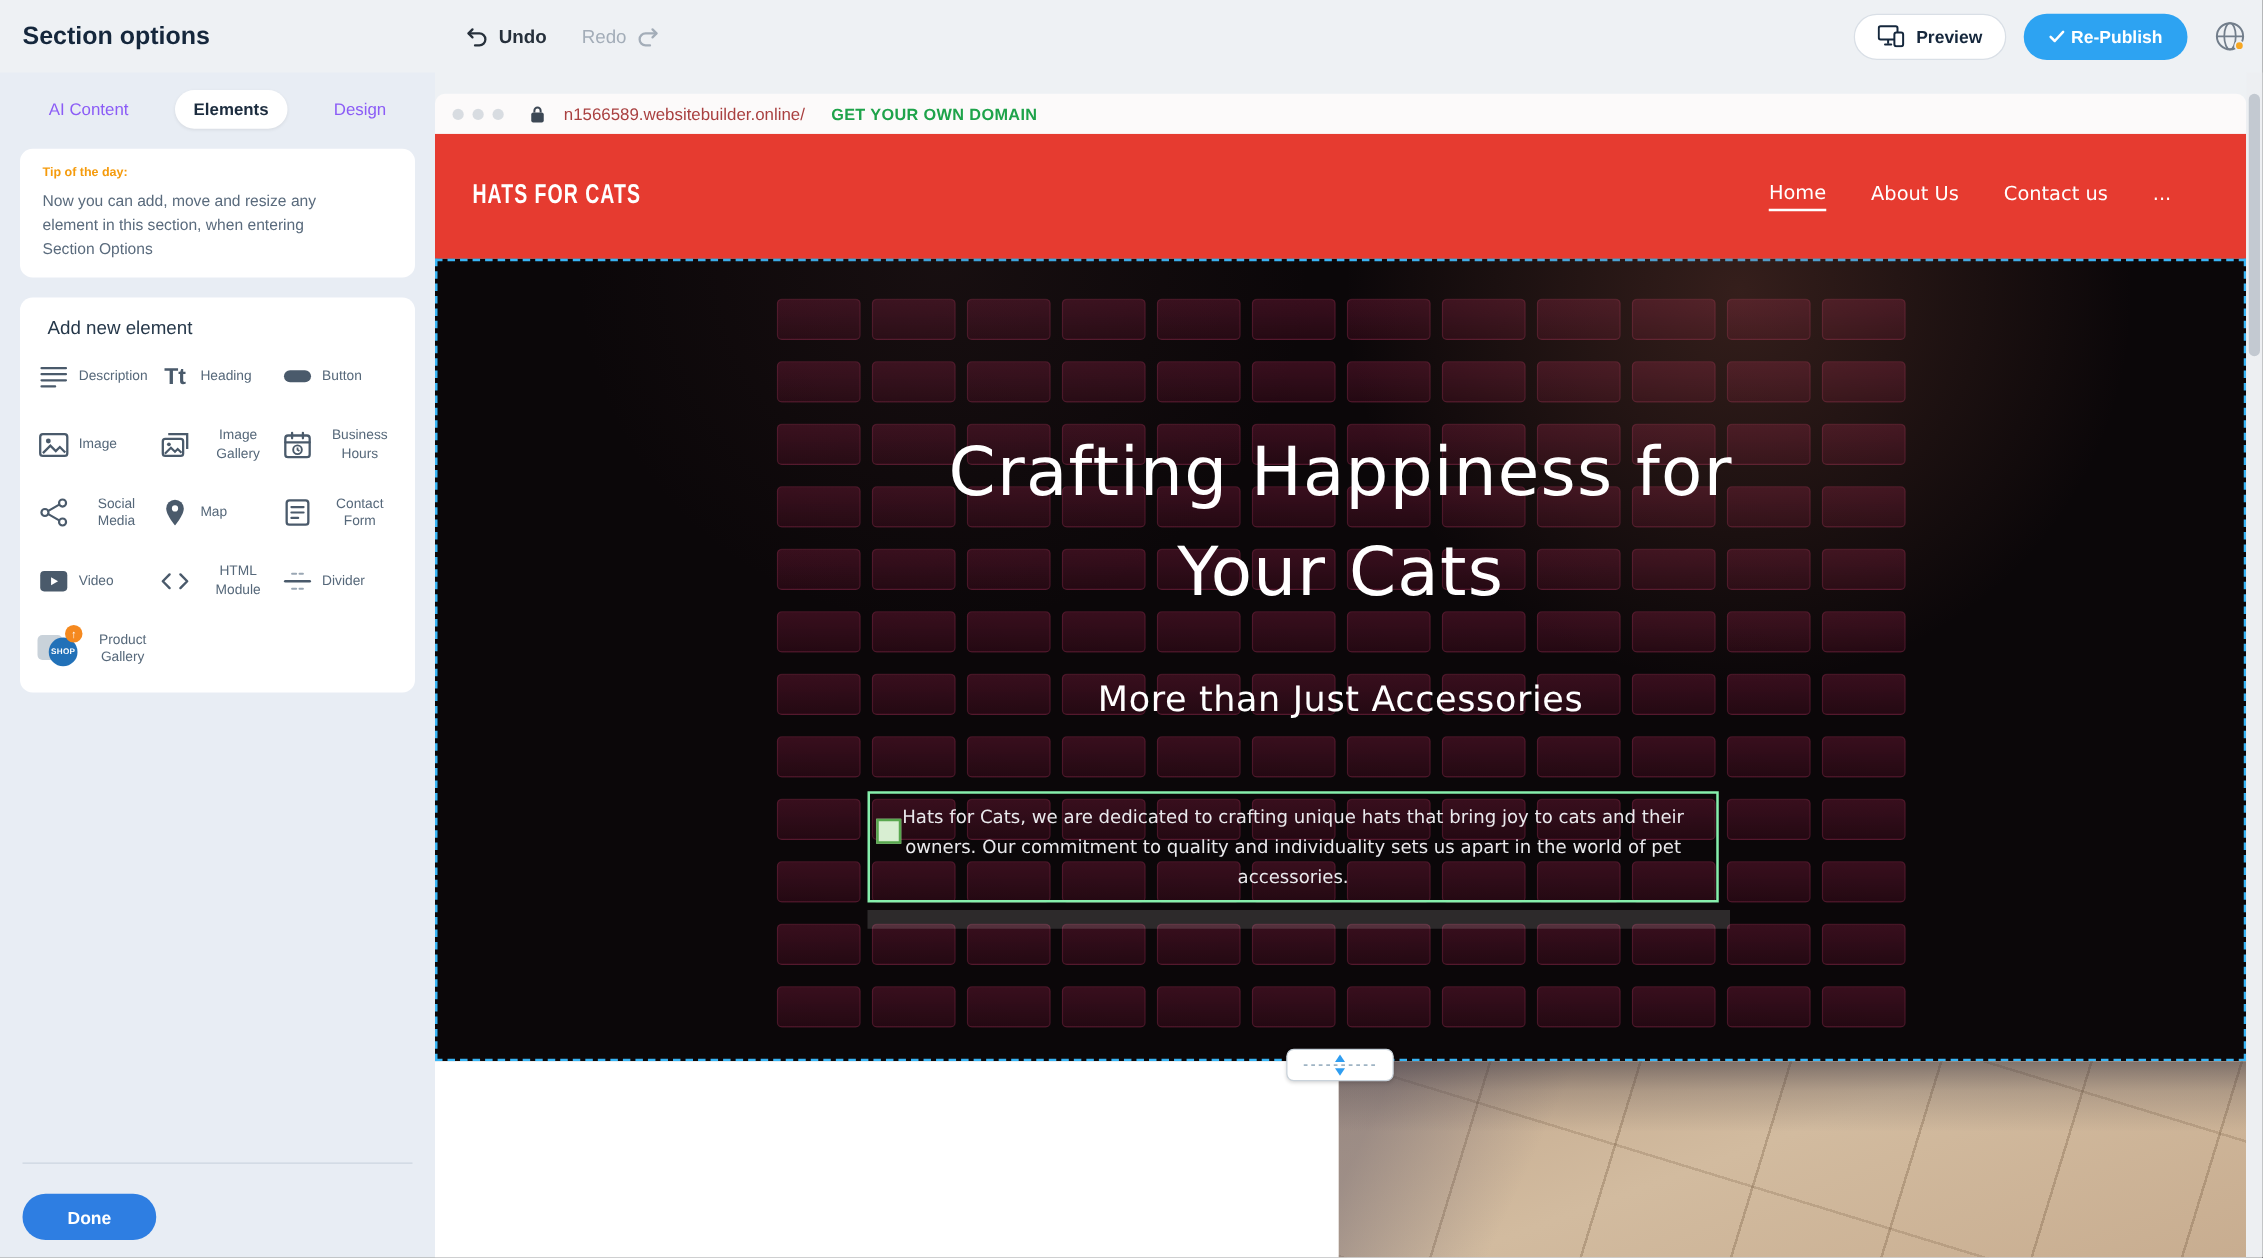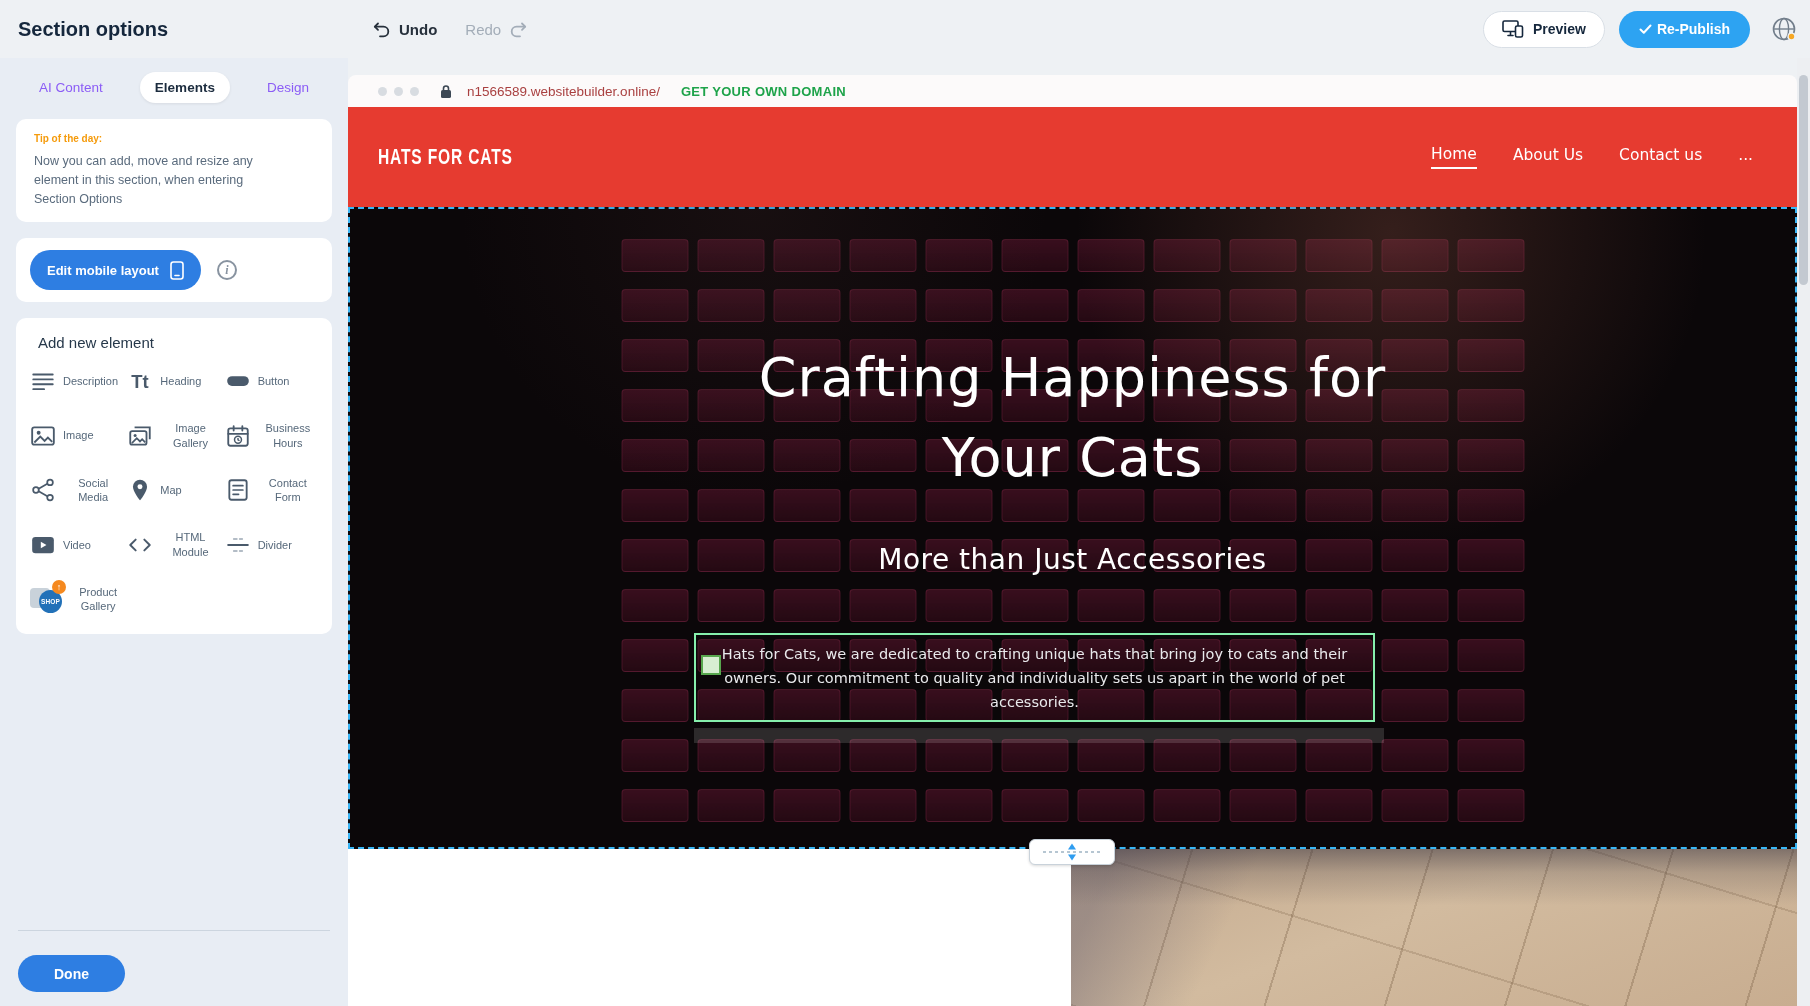--- a/index.html
+++ b/index.html
@@ -38,28 +38,28 @@
   .pg-wrap{position:relative;width:36px;height:30px}
   .pg-back{position:absolute;left:0;top:4px;width:20px;height:20px;border-radius:4px;background:#c9d2da}
   .pg-shop{position:absolute;left:9px;top:6px;width:23px;height:23px;border-radius:50%;background:#2271b8;color:#fff;font-size:6.5px;font-weight:700;display:flex;align-items:center;justify-content:center;letter-spacing:.2px}
   .pg-plus{position:absolute;right:0;top:-4px;width:14px;height:14px;border-radius:50%;background:#f5891f;color:#fff;font-size:9px;display:flex;align-items:center;justify-content:center}
   .pg-plus::after{content:"↑"}
   .sidebar-divider{position:absolute;left:18px;right:18px;top:872px;border-top:1px solid #ccd5df}
   .btn-done{position:absolute;left:18px;bottom:14px;height:37px;padding:0 36px;border-radius:19px;background:#2e7ee2;color:#fff;font-size:14px;font-weight:700;border:none;cursor:pointer;font-family:inherit}
 
   
   .canvas{position:absolute;left:348px;top:58px;width:1449px;height:948px}
-  .chrome{position:absolute;top:17px;left:0;width:100%;height:32px;background:#fcfafa;border-radius:8px 8px 0 0;display:flex;align-items:center;padding:0 30px;gap:7px}
+  .chrome{position:absolute;top:17px;left:0;width:100%;height:32px;background:#fcfafa;border-radius:8px 8px 0 0;display:flex;align-items:center;padding:0 14px;gap:7px}
   .dot{width:9px;height:9px;border-radius:50%;background:#d8dce1}
   .chrome-lock{margin-left:14px;display:flex;align-items:center}
   .chrome-url{font-size:13.5px;color:#a94040;margin-left:8px}
   .chrome-domain{font-size:13px;font-weight:700;color:#1ea34a;margin-left:14px;letter-spacing:.3px;cursor:pointer}
 
   .site{position:absolute;top:49px;left:0;width:100%;height:899px;background:#fff;overflow:hidden;font-family:"DejaVu Sans",sans-serif}
-  .site-header{height:100px;background:#e63b30;display:flex;align-items:center;justify-content:space-between;padding:0 44px 0 30px}
+  .site-header{height:100px;background:#e63b30;display:flex;align-items:center;justify-content:space-between;padding:0 60px 0 30px}
   .logo{color:#fff;font-family:"Liberation Sans",sans-serif;font-weight:700;font-size:19px;letter-spacing:1px;transform:scale(.82,1.15);transform-origin:left center;white-space:nowrap}
   .nav{display:flex;align-items:center;gap:36px}
   .nav-item{color:#fff;font-size:15.5px;cursor:pointer;padding-bottom:4px}
   .nav-item.active{border-bottom:2px solid #fff}
 
   
   .hero{position:absolute;top:100px;left:0;width:100%;height:642px;background:#0b0709;outline:2px dashed #38b5f5;outline-offset:-2px;overflow:hidden;cursor:pointer}
   .hero-glow{position:absolute;inset:0;background:radial-gradient(circle at 72% 4%,rgba(150,85,70,.30),transparent 26%),radial-gradient(circle at 28% 0%,rgba(90,55,55,.16),transparent 24%);pointer-events:none}
   .tile-wall{position:absolute;top:32px;left:50%;transform:translateX(-50%);width:903px;display:grid;grid-template-columns:repeat(12,67px);grid-auto-rows:33px;gap:17px 9px}
   .tile{border-radius:4px;border:1px solid rgba(160,55,90,.28);background:linear-gradient(180deg,rgba(98,22,48,.52),rgba(56,11,27,.58))}
@@ -141,30 +141,20 @@
       <div class="tab">AI Content</div>
       <div class="tab active">Elements</div>
       <div class="tab">Design</div>
     </div>
 
     <div class="card">
       <div class="tip-title">Tip of the day:</div>
       <div class="tip-body">Now you can add, move and resize any element in this section, when entering Section Options</div>
     </div>
 
-    <div class="card mobile-card">
-      <button class="btn-mobile">
-        <span>Edit mobile layout</span>
-        <svg width="14" height="19" viewBox="0 0 14 19" fill="none">
-            <rect x="1" y="1" width="12" height="17" rx="2.4" stroke="#fff" stroke-width="1.6"></rect>
-            <path d="M5 14.5 H9" stroke="#fff" stroke-width="1.6" stroke-linecap="round"></path>
-          </svg>
-      </button>
-      <div class="info-icon"></div>
-    </div>
 
     <div class="card add-card">
       <div class="add-title">Add new element</div>
       <div class="el-grid">
 
         <div class="el-cell">
           <span class="el-icon">
               <svg width="26" height="26" viewBox="0 0 24 24" fill="none">
                 <path d="M3 6 H21 M3 10.5 H21 M3 15 H21 M3 19.5 H13" stroke="#4a5a6b" stroke-width="1.7" stroke-linecap="round"></path>
               </svg>

